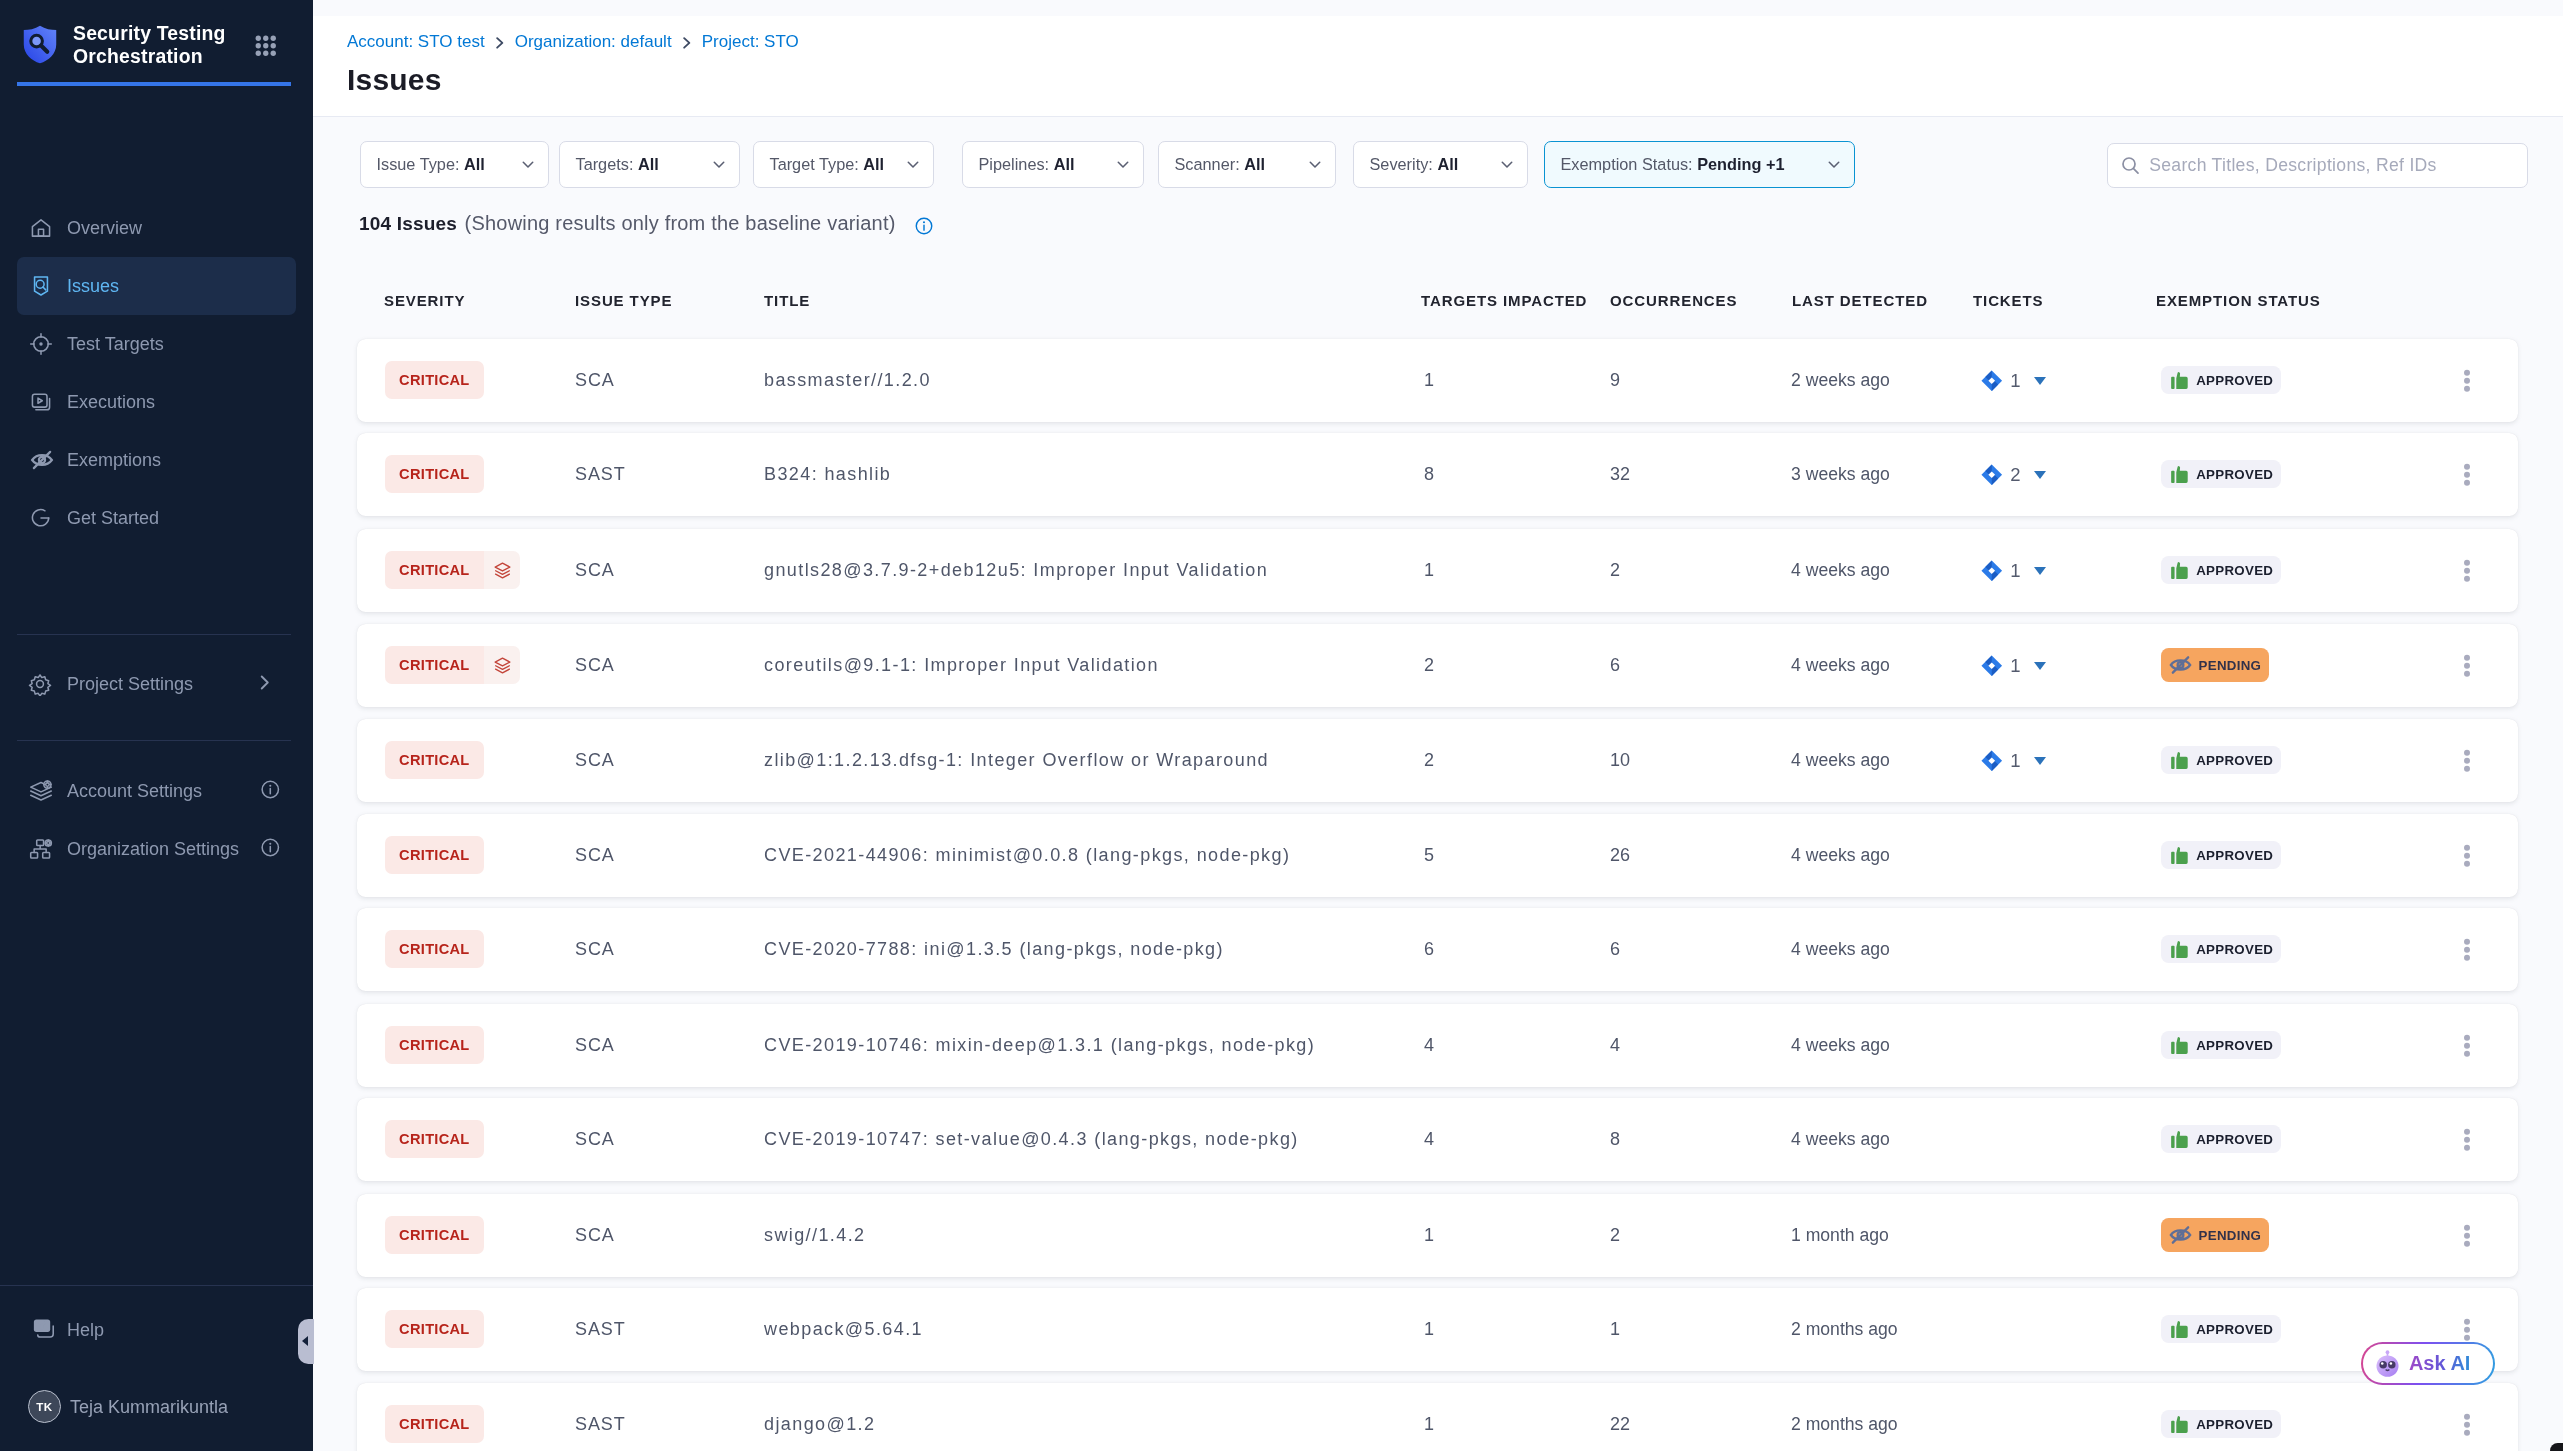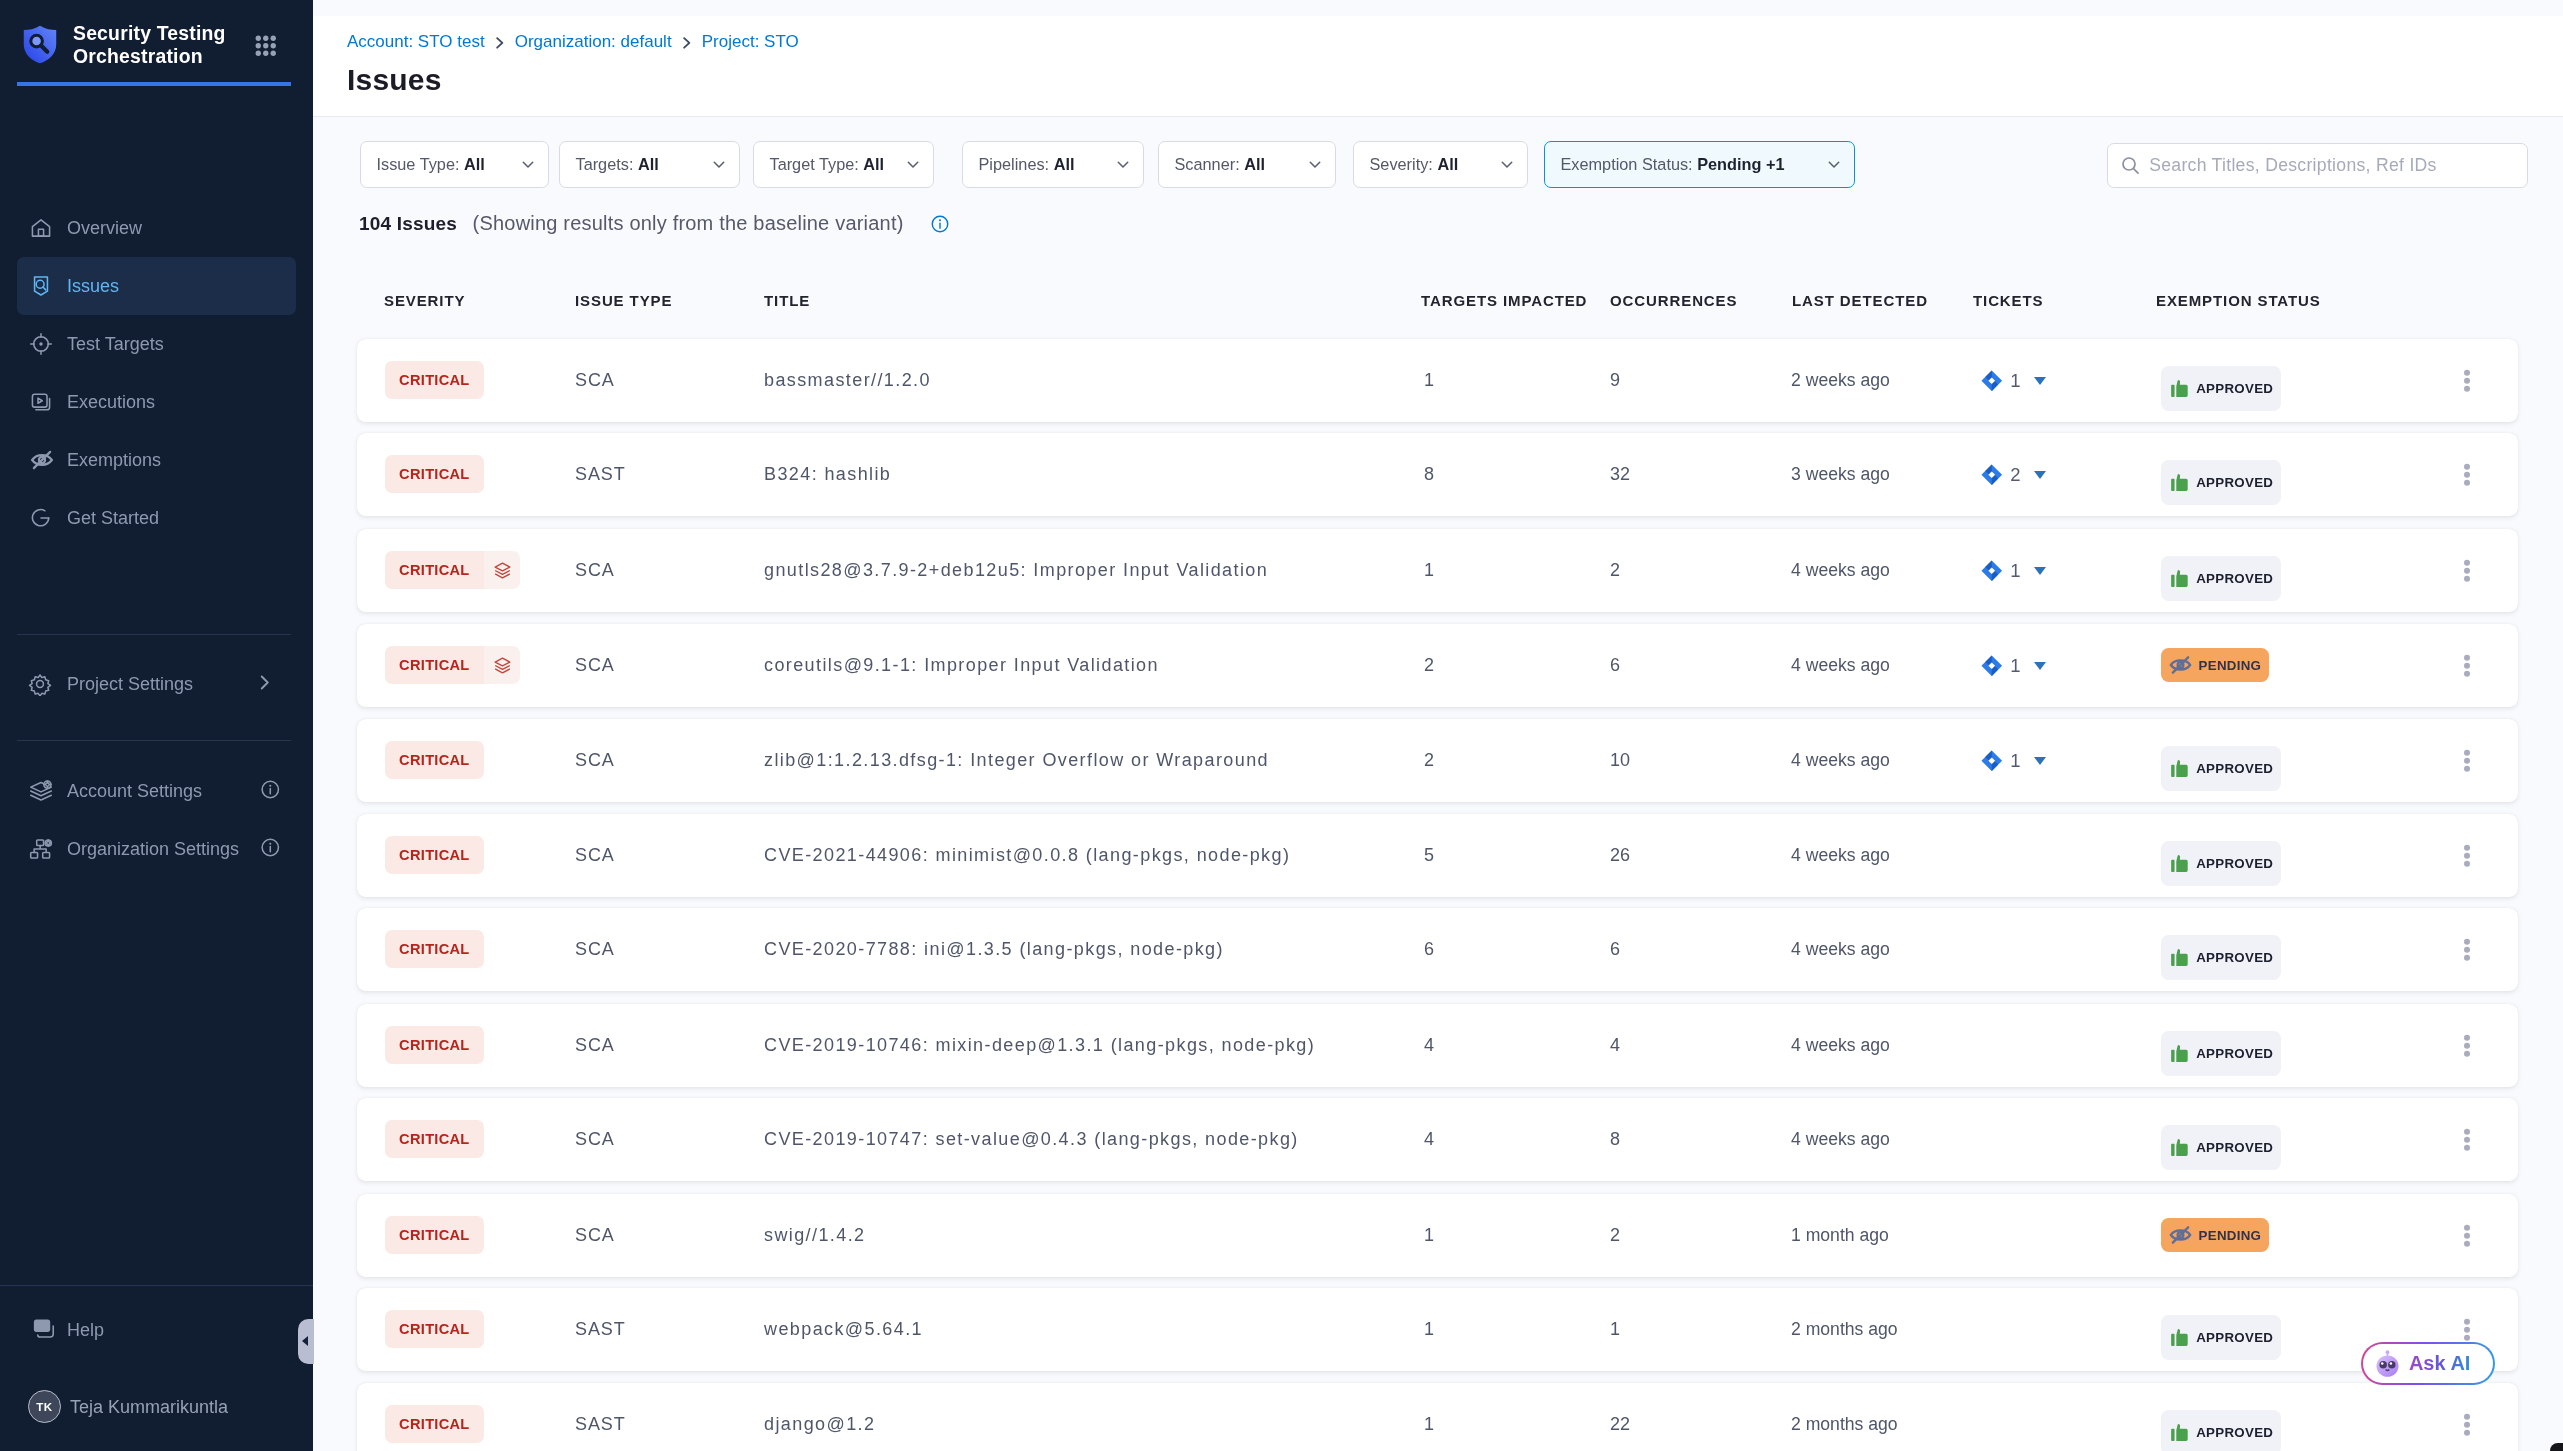--- a/index.html
+++ b/index.html
@@ -44,42 +44,42 @@
 
 
 .fbtn { position:absolute; top:141px; height:47px; background:#fff; border:1.3px solid #d8dbe7; border-radius:6.9px; display:flex; align-items:center; justify-content:space-between; padding:0 13.8px 0 15.5px; }
 .flab { font-size:16.3px; color:#545868; }
 .flab b { color:#1e2130; }
 .fbtn.hot { background:#f0fafe; border:1.7px solid #0a93d2; }
 .search { position:absolute; left:2107px; top:143px; width:421px; height:45px; background:#fff; border:1.3px solid #d8dbe7; border-radius:6.9px; display:flex; align-items:center; padding:0 12px; }
 .search .ph { color:#a6aabb; font-size:17.6px; letter-spacing:0.3px; margin-left:8.6px; }
 
 
-.countline { position:absolute; left:359px; top:212px; display:flex; align-items:center; font-size:20px; letter-spacing:0.2px; color:#55596a;gap:8px; }
+.countline { position:absolute; left:359px; top:212px; display:flex; align-items:flex-end; font-size:20px; letter-spacing:0.2px; color:#55596a; }
 .countline b { font-size:19px; margin-right:1.7px; color:#1c1e2b; letter-spacing:0.2px; }
 .infoico { margin-left:19px; }
 
 
 .thead { position:absolute; top:292px; font-size:15px; font-weight:bold; color:#22242f; letter-spacing:0.9px; }
 .card { position:absolute; left:357px; width:2161px; height:83px; background:#fff; border-radius:8.6px; box-shadow:0 0 0.9px rgba(40,41,61,.10), 0 1.7px 4.3px rgba(96,97,112,.13); }
 .sev { position:absolute; left:27.5px; top:22.4px; height:38px; display:flex; border-radius:6.9px; overflow:hidden; }
 .sevtxt { background:#fbe9e6; color:#b7241b; font-size:14.6px; font-weight:bold; letter-spacing:0.3px; display:flex; align-items:center; padding:0 14.6px; }
 .sevic { background:#faf1ef; display:flex; align-items:center; padding:0 8.6px; }
 .cell { position:absolute; top:0; height:83px; display:flex; align-items:center; font-size:18px; color:#4f5669; }
 .ctype { left:218px; letter-spacing:0.9px; }
 .ctitle { left:407px; letter-spacing:1.4px; }
 .ctgt { left:1067px; }
 .cocc { left:1253px; }
 .cdet { left:1434px; font-size:17.6px; }
 .ctick { position:absolute; left:1624px; top:0; height:83px; display:flex; align-items:center; }
 .tcount { font-size:18.5px; color:#545b6e; margin-left:7.7px; }
 .tcaret { margin-left:13.8px; border-top:8.6px solid #2b72ba; border-left:6.5px solid transparent; border-right:6.5px solid transparent; }
 .badge { position:absolute; left:1804px; top:24px; height:34px; border-radius:7.7px; display:flex; align-items:center; padding:0 7.7px; }
 .badge span { font-size:13.3px; font-weight:bold; letter-spacing:0.3px; margin-left:6.9px; }
-.badge.approved { background:#f1f1f8; color:#1b1f2e; top:27px; height:45px; }
+.badge.approved { background:#f1f1f8; color:#1b1f2e; top:27px; height:28px; }
 .badge.pending { background:#f6a55f; color:#32324a; }
 .dots { position:absolute; left:2107px; top:50%; transform:translateY(-50%); display:flex; flex-direction:column; gap:2.2px; }
 .dots i { width:6px; height:6px; border-radius:50%; background:#a9abbe; }
 
 
 .askai { position:absolute; left:2361px; top:1342px; width:134px; height:43px; border-radius:22.4px; background:linear-gradient(#fff,#fff) padding-box, linear-gradient(100deg,#d8468f, #7d4ff0 45%, #2f9fe0) border-box; border:2.2px solid transparent; display:flex; align-items:center; padding-left:11.2px; }
 .askai .txt { margin-left:7.7px; font-size:20px; font-weight:bold; background:linear-gradient(95deg,#a148c8, #6257d8 55%, #2f8fd8); -webkit-background-clip:text; background-clip:text; color:transparent; }
 .blackcorner { position:absolute; right:0; bottom:0; width:13px; height:9.5px; background:#16161a; border-top-left-radius:7.7px; }
 </style></head>
 <body>

